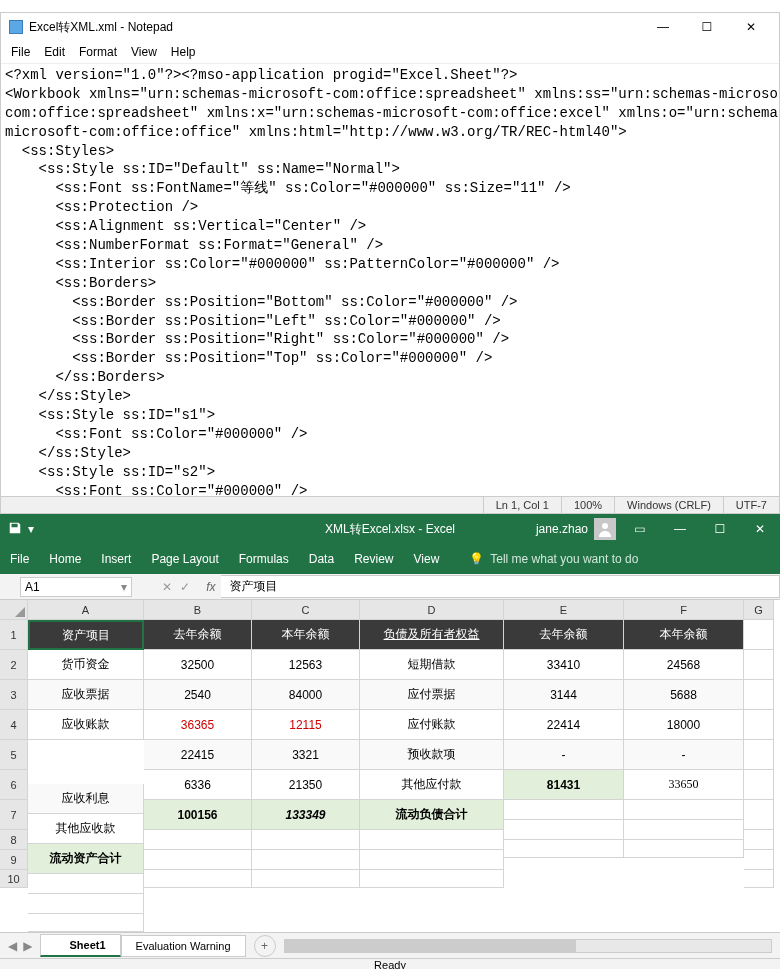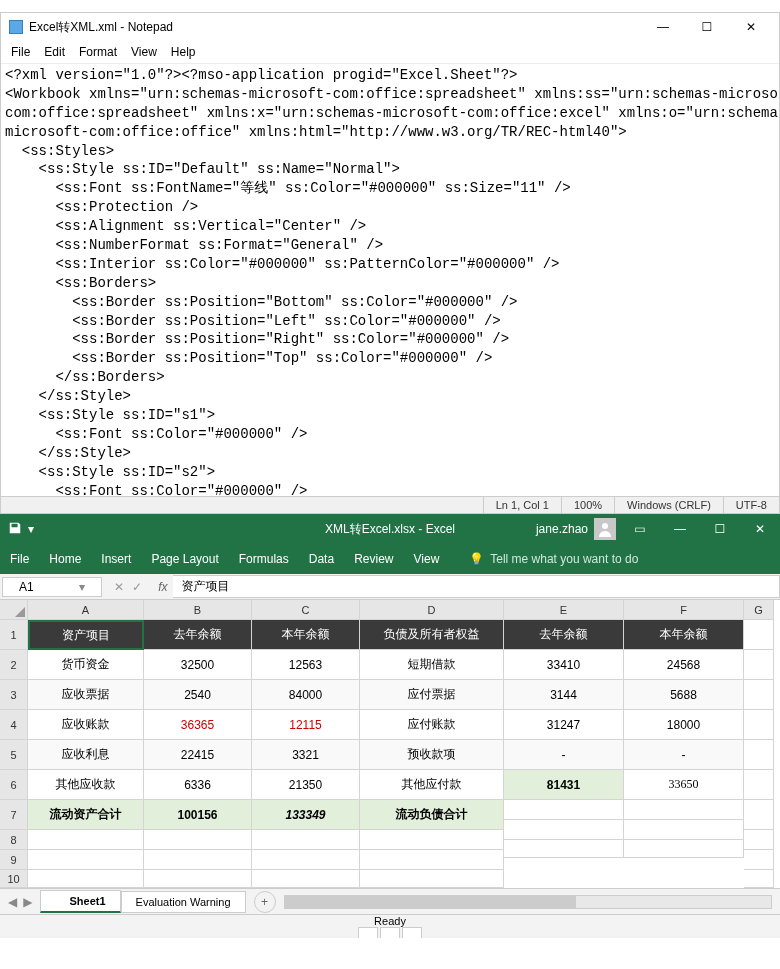--- a/index.html
+++ b/index.html
@@ -26,21 +26,21 @@
 .xl-title-text { position: absolute; left: 50%; transform: translateX(-50%); }
 .xl-user { margin-left: auto; display: flex; align-items: center; gap: 6px; padding-right: 4px; }
 .xl-avatar { width: 22px; height: 22px; background: #c8c8c8; display: flex; align-items: center; justify-content: center; }
 .xl-winctrls { display: flex; }
 .xl-winctrls .ctrl { width: 40px; height: 30px; display: flex; align-items: center; justify-content: center; color: #fff; }
 .xl-ribbon { background: #217346; color: #fff; display: flex; align-items: center; height: 30px; padding: 0 10px; gap: 20px; font-size: 12px; }
 .xl-ribbon .tab { cursor: pointer; }
 .xl-tell { margin-left: 10px; display: flex; align-items: center; gap: 6px; color: #d0e8da; }
 
 .xl-fbar { display: flex; align-items: center; border-bottom: 1px solid #ccc; height: 26px; background: #f3f3f3; }
-.xl-name { width: 100px; border: 1px solid #ccc; background: #fff; margin: 2px; padding: 2px 16px; display: flex; align-items: center; justify-content: space-between; }
+.xl-name { width: 112px; border: 1px solid #ccc; background: #fff; margin: 20px; padding: 2px 4px; display: flex; align-items: center; justify-content: space-between; }
 .xl-fxicons { display: flex; gap: 8px; padding: 0 10px; color: #999; }
 .xl-fx { padding: 0 6px; font-style: italic; color: #666; }
 .xl-finput { flex: 1; border: 1px solid #ccc; border-left: none; padding: 2px 8px; background: #fff; }
 
 .xl-grid { display: flex; }
 .xl-rowhdrs { display: flex; flex-direction: column; }
 .xl-chdr, .xl-rhdr, .xl-cell { border: 1px solid #d4d4d4; border-top: none; border-left: none; display: flex; align-items: center; justify-content: center; }
 .xl-chdr { height: 20px; background: #e6e6e6; font-size: 11px; color: #333; }
 .xl-rhdr { width: 28px; background: #e6e6e6; font-size: 11px; color: #333; }
 .xl-corner { width: 28px; height: 20px; background: #e6e6e6; border: 1px solid #d4d4d4; border-top: none; border-left: none; position: relative; }
@@ -113,21 +113,21 @@
       &lt;ss:Font ss:Color="#000000" /&gt;
     &lt;/ss:Style&gt;
     &lt;ss:Style ss:ID="s2"&gt;
       &lt;ss:Font ss:Color="#000000" /&gt;
     &lt;/ss:Style&gt;</div>
   <div class="notepad-status">
     <div class="sp"></div>
     <div class="cell">Ln 1, Col 1</div>
     <div class="cell">100%</div>
     <div class="cell">Windows (CRLF)</div>
-    <div class="cell">UTF-8</div>
+    <div class="cell">UTF-7</div>
   </div>
 </div>
 
 <div class="excel">
   <div class="xl-title">
     <div class="xl-qat">
       <span><svg viewBox="0 0 16 16">
             <path fill="#fff" d="M2 2h10l2 2v10H2z M4 3v4h7V3z M5 10h6v4H5z"></path>
           </svg></span>
       <span style="color:#fff">▾</span>
@@ -192,21 +192,21 @@
           <div class="xl-rhdr" style="height: 18px;">10</div>
         </div>
     </div>
     <div id="cols" class="xl-cols">
         <div class="xl-col" style="width: 116px;">
           <div class="xl-chdr">A</div>
           <div class="xl-cell hdr sel" style="height: 30px;">资产项目</div>
           <div class="xl-cell" style="height: 30px;">货币资金</div>
           <div class="xl-cell alt" style="height: 30px;">应收票据</div>
           <div class="xl-cell" style="height: 30px;">应收账款</div>
-          <div class="xl-cell alt" style="height: 30px;">应收利息</div>
+          <div class="xl-cell alt" style="height: 30px; margin-top: 44px;">应收利息</div>
           <div class="xl-cell" style="height: 30px;">其他应收款</div>
           <div class="xl-cell total" style="height: 30px;">流动资产合计</div>
           <div class="xl-cell empty" style="height: 20px;"></div>
           <div class="xl-cell empty" style="height: 20px;"></div>
           <div class="xl-cell empty" style="height: 18px;"></div>
         </div>
         <div class="xl-col" style="width: 108px;">
           <div class="xl-chdr">B</div>
           <div class="xl-cell hdr" style="height: 30px;">去年余额</div>
           <div class="xl-cell" style="height: 30px;">32500</div>
@@ -227,37 +227,37 @@
           <div class="xl-cell red" style="height: 30px;">12115</div>
           <div class="xl-cell alt" style="height: 30px;">3321</div>
           <div class="xl-cell" style="height: 30px;">21350</div>
           <div class="xl-cell total" style="height: 30px; font-style: italic;">133349</div>
           <div class="xl-cell empty" style="height: 20px;"></div>
           <div class="xl-cell empty" style="height: 20px;"></div>
           <div class="xl-cell empty" style="height: 18px;"></div>
         </div>
         <div class="xl-col" style="width: 144px;">
           <div class="xl-chdr">D</div>
-          <div class="xl-cell hdr" style="height: 30px;">负债及所有者权益</div>
+          <div class="xl-cell hdr" style="height: 30px; text-decoration: underline;">负债及所有者权益</div>
           <div class="xl-cell" style="height: 30px;">短期借款</div>
           <div class="xl-cell alt" style="height: 30px;">应付票据</div>
           <div class="xl-cell" style="height: 30px;">应付账款</div>
           <div class="xl-cell alt" style="height: 30px;">预收款项</div>
           <div class="xl-cell" style="height: 30px;">其他应付款</div>
           <div class="xl-cell total" style="height: 30px;">流动负债合计</div>
           <div class="xl-cell empty" style="height: 20px;"></div>
           <div class="xl-cell empty" style="height: 20px;"></div>
           <div class="xl-cell empty" style="height: 18px;"></div>
         </div>
         <div class="xl-col" style="width: 120px;">
           <div class="xl-chdr">E</div>
           <div class="xl-cell hdr" style="height: 30px;">去年余额</div>
           <div class="xl-cell" style="height: 30px;">33410</div>
           <div class="xl-cell alt" style="height: 30px;">3144</div>
-          <div class="xl-cell" style="height: 30px;">31247</div>
+          <div class="xl-cell" style="height: 30px;">22414</div>
           <div class="xl-cell alt" style="height: 30px;">-</div>
           <div class="xl-cell total" style="height: 30px;">81431</div>
           <div class="xl-cell empty" style="height: 20px;"></div>
           <div class="xl-cell empty" style="height: 20px;"></div>
           <div class="xl-cell empty" style="height: 18px;"></div>
         </div>
         <div class="xl-col" style="width: 120px;">
           <div class="xl-chdr">F</div>
           <div class="xl-cell hdr" style="height: 30px;">本年余额</div>
           <div class="xl-cell" style="height: 30px;">24568</div>

